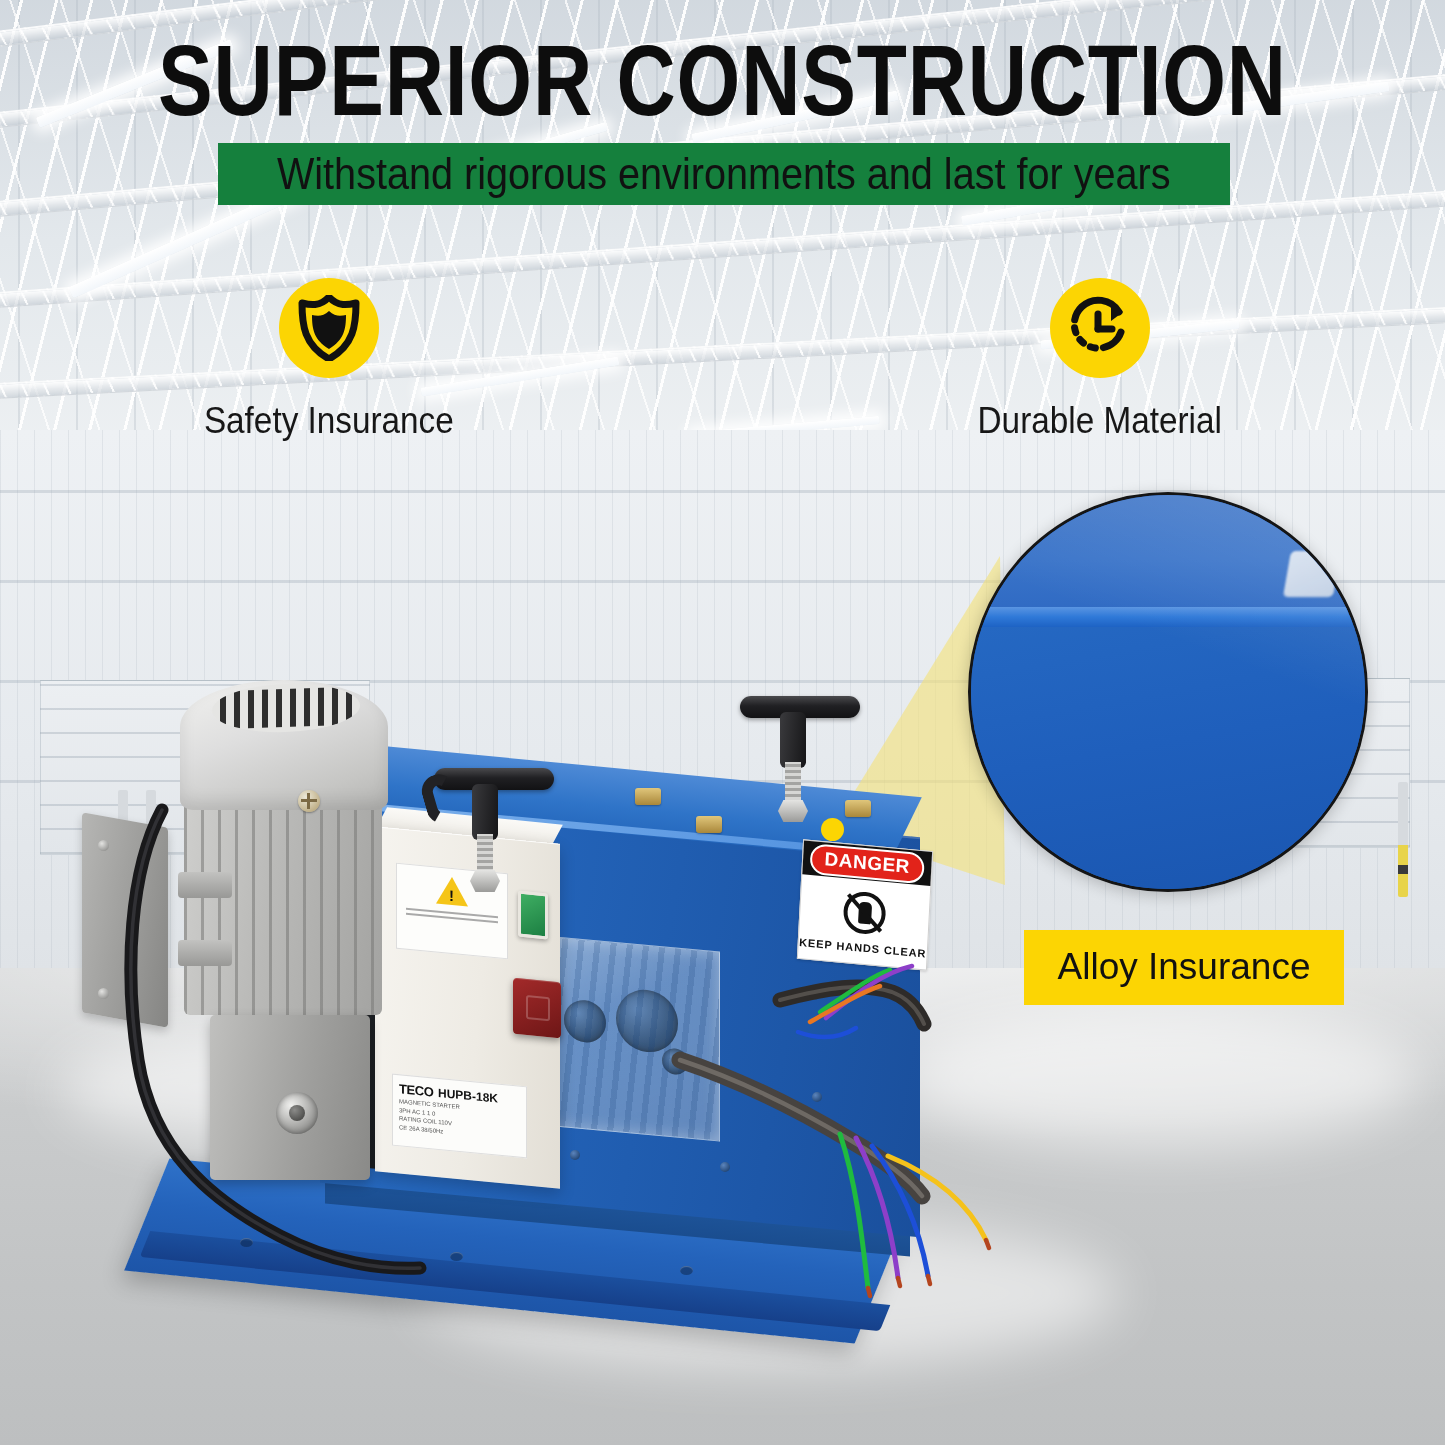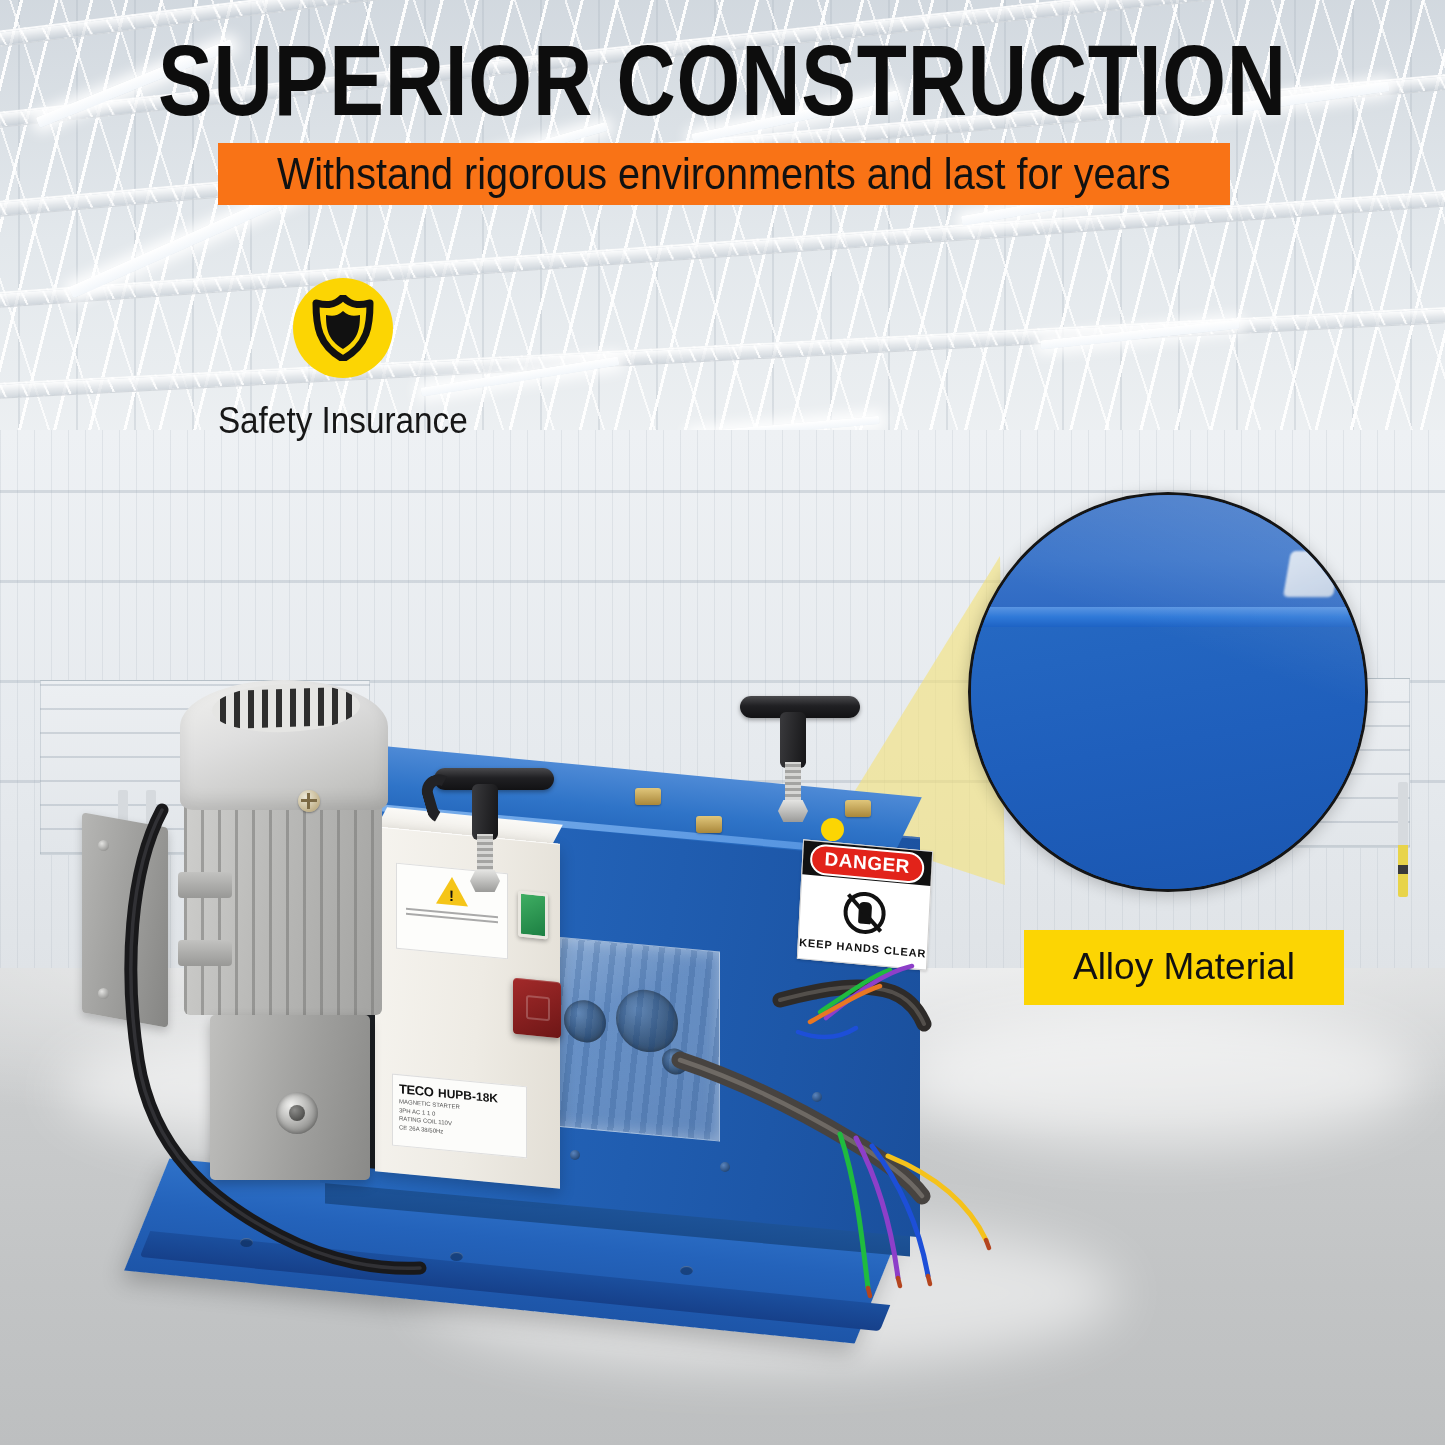--- a/index.html
+++ b/index.html
@@ -63,21 +63,21 @@
   .title {
     position:absolute; left:0; right:0; top:30px; text-align:center;
     font-family:"Liberation Sans", sans-serif;
     font-size:100px; font-weight:700; letter-spacing:1px;
     color:#0d0d0d; line-height:1.0;
     transform:scaleX(.82); transform-origin:center top;
     white-space:nowrap;
   }
   .subbanner {
     position:absolute; left:218px; top:143px; width:1012px; height:62px;
-    background:#f97316; display:flex; align-items:center; justify-content:center;
+    background:#15803d; display:flex; align-items:center; justify-content:center;
   }
   .subbanner span{
     font-size:45px; font-weight:400; color:#111; white-space:nowrap;
     transform:scaleX(.88); display:inline-block;
   }
 
   
   .features { position:absolute; left:0; top:278px; width:100%; height:210px; }
   .feature { position:absolute; width:350px; text-align:center; }
   .fcircle {
@@ -373,31 +373,44 @@
   </div>
 
   <div class="title">SUPERIOR CONSTRUCTION</div>
 
   <div class="subbanner">
     <span>Withstand rigorous environments and last for years</span>
   </div>
 
   <div class="features">
 
-    <div class="feature" style="left:168px; top:0;">
+    <div class="feature" style="left:154px; top:0;">
       <div class="fcircle">
         <svg class="icon-svg" width="62" height="66" viewBox="0 0 62 66" aria-hidden="true">
           <path d="M31 2 C22 12 12 10 4 8 C4 30 6 50 31 64 C56 50 58 30 58 8 C50 10 40 12 31 2 Z" fill="none" stroke="#111" stroke-width="7" stroke-linejoin="round"></path>
           <path d="M31 16 C25 22 19 21 14 20 C14 34 16 45 31 54 C46 45 48 34 48 20 C43 21 37 22 31 16 Z" fill="#111"></path>
         </svg>
       </div>
       <span class="flabel">Safety Insurance</span>
     </div>
 
 
+    <div class="feature" style="left:925px; top:0;">
+      <div class="fcircle">
+        <svg class="icon-svg" width="66" height="64" viewBox="0 0 66 64" aria-hidden="true">
+          <path d="M52 16 A24 24 0 1 0 54 36" fill="none" stroke="#111" stroke-width="7" stroke-linecap="round" stroke-dasharray="58 8 5 8 5 8 5 8"></path>
+          <path d="M44 6 L56 16 L44 25 Z" fill="#111"></path>
+          <g stroke="#111" stroke-width="7" stroke-linecap="round" fill="none">
+            <path d="M31 18 L31 33"></path>
+            <path d="M31 33 L45 33"></path>
+          </g>
+        </svg>
+      </div>
+      <span class="flabel">Durable Material</span>
+    </div>
   </div>
 
   <svg class="beam" viewBox="0 0 1445 1445">
     <polygon points="832,828 1000,556 1005,885" fill="#f4e27a" opacity="0.62"></polygon>
   </svg>
 
   <div class="machine">
 
     <div class="baseplate"></div>
     <div class="baselip"></div>
@@ -532,16 +545,16 @@
 
   <div class="magnifier">
     <div class="mag-top"></div>
     <div class="mag-edge"></div>
     <div class="mag-body"></div>
     <div class="mag-spot"></div>
     <div class="mag-gloss"></div>
   </div>
 
   <div class="alloy-callout">
-    <div>Alloy Material</div>
+    <div>Alloy Insurance</div>
   </div>
 
 </div>
 
 </body></html>

